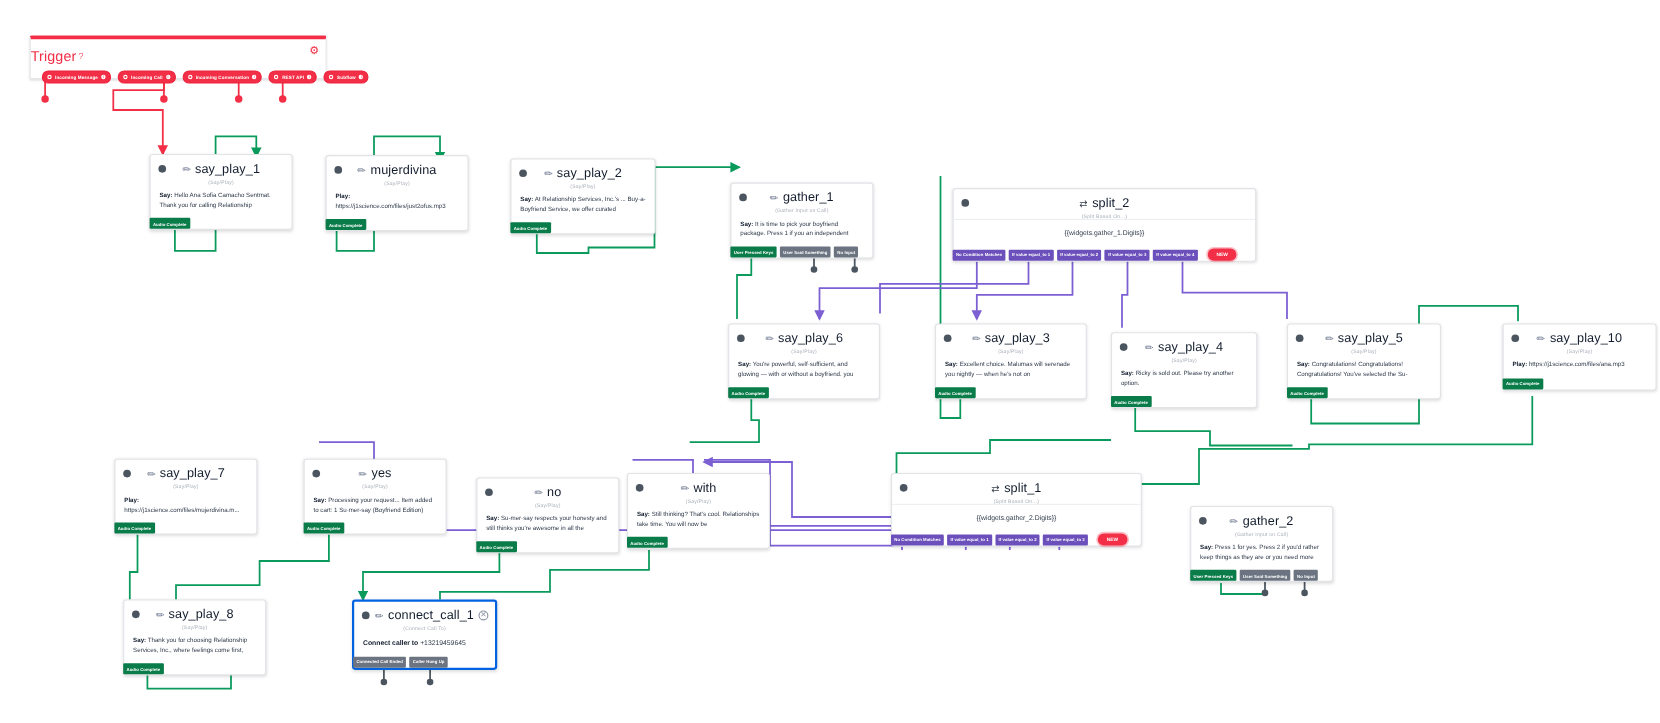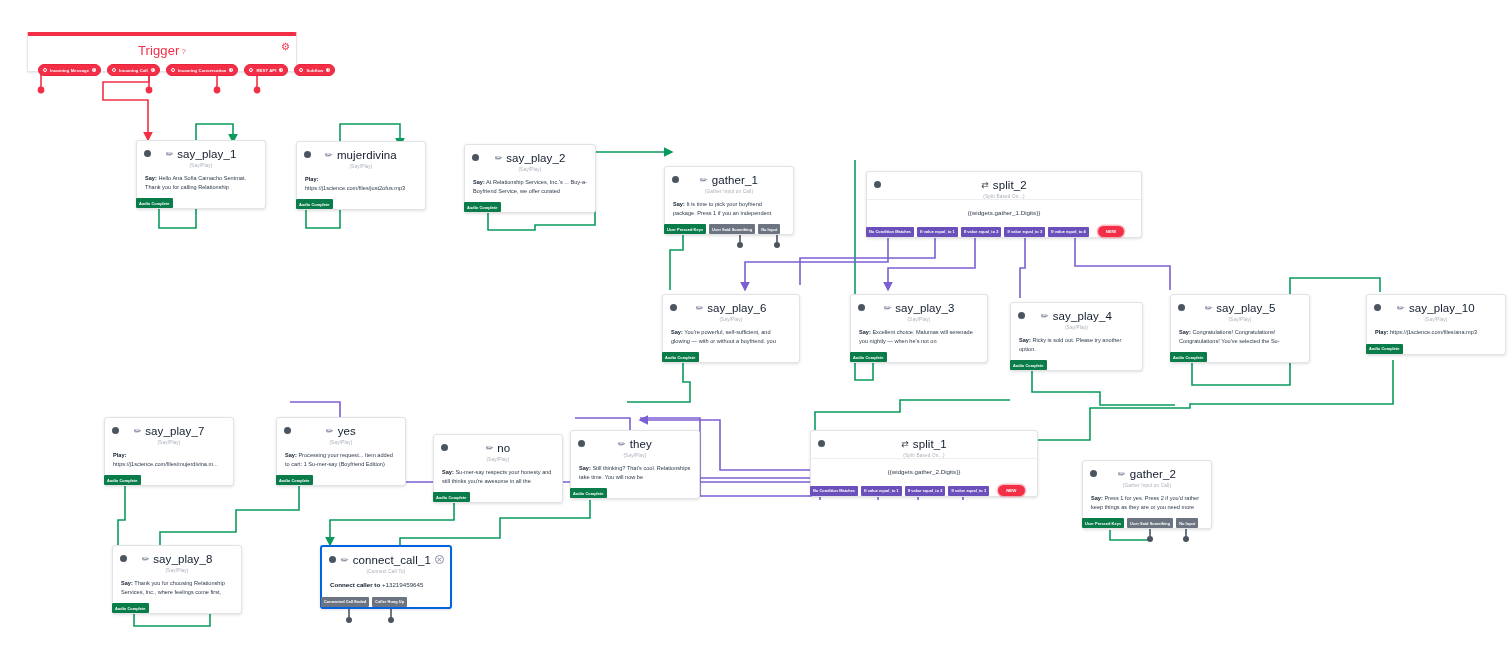--- a/index.html
+++ b/index.html
@@ -24,21 +24,20 @@
   
   .trigger-panel {
     position: absolute;
     background: #ffffff;
     border: 1px solid #e4e6ea;
     border-top: 4px solid #f22f46;
     border-radius: 2px;
     box-shadow: 0 1px 2px rgba(0,0,0,.10);
   }
   .trigger-title {
-    text-align: center;
     color: #f22f46;
     font-size: 13px;
     font-weight: 400;
     padding-top: 7px;
     letter-spacing: .1px;
   }
   .trigger-title .info { font-size: 8px; opacity:.8; vertical-align: middle; margin-left:2px;}
   .trigger-gear {
     position: absolute; right: 6px; top: 6px;
     color: #f22f46; font-size: 10px; line-height: 1;
@@ -500,21 +499,21 @@
     <div class="ports chip-row-wrap">
       <div class="chip green">Audio Complete</div>
     </div>
   </div>
 
   <div class="node" style="left:570px; top:430px; width:130px;">
     <div class="node-head">
       <span class="node-dot"></span>
       <div class="node-title">
         <span class="ticon">✎</span>
-        <span>they</span>
+        <span>with</span>
       </div>
       <div class="node-sub">(Say/Play)</div>
     </div>
     <div class="node-body">
       <b>Say:</b>
       <span>Still thinking? That's cool. Relationships take time. You will now be</span>
     </div>
     <div class="ports chip-row-wrap">
       <div class="chip green">Audio Complete</div>
     </div>

